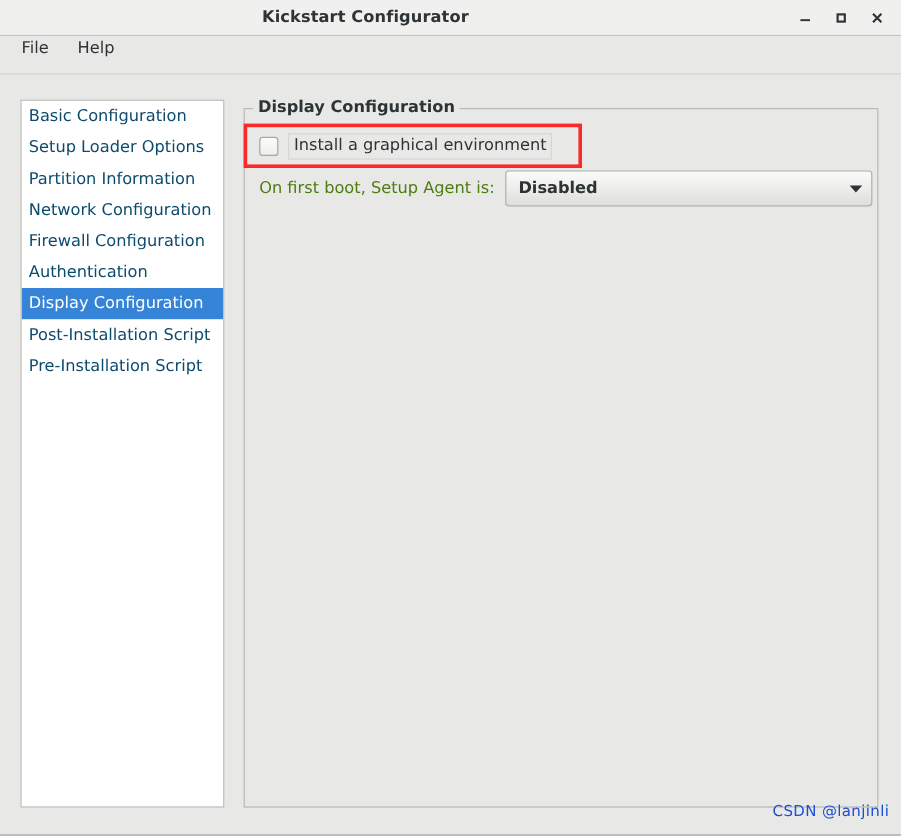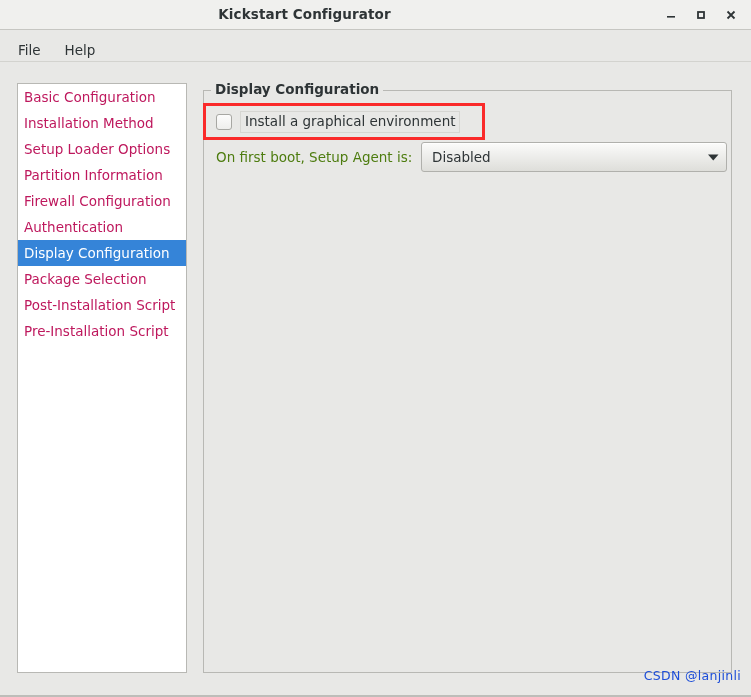--- a/index.html
+++ b/index.html
@@ -60,21 +60,21 @@
   
   .menubar {
     position: absolute;
     left: 0; top: 30px;
     width: 751px;
     height: 32px;
     background: #e8e8e6;
     border-bottom: 1px solid #d3d3cf;
     box-sizing: border-box;
     display: flex;
-    align-items: flex-end;
+    align-items: flex-start;
     padding-left: 6px;
   }
   .menuitem {
     padding: 4px 12px;
     font-size: 13.5px;
     color: #2e3436;
     cursor: default;
     line-height: 1;
   }
 
@@ -88,21 +88,21 @@
     background: #ffffff;
     border: 1px solid #b8b8b4;
     box-sizing: border-box;
     overflow: hidden;
   }
   .side-item {
     height: 26px;
     line-height: 26px;
     padding-left: 6px;
     font-size: 13.5px;
-    color: #be185d;
+    color: #0c4a6e;
     white-space: nowrap;
     cursor: default;
   }
   .side-item.selected {
     background: #3584d8;
     color: #ffffff;
   }
 
   
   .groupframe {
@@ -194,20 +194,21 @@
     display: flex;
     align-items: center;
     cursor: default;
   }
   .combo-value {
     flex: 1;
     padding-left: 10px;
     font-size: 13.5px;
     color: #2e3436;
     white-space: nowrap;
+    font-weight: bold;
   }
   .combo-arrow {
     width: 26px;
     display: flex;
     align-items: center;
     justify-content: center;
   }
   .combo-arrow svg { display: block; }
 
   
@@ -254,27 +255,26 @@
   </div>
 </div>
 
 <div class="menubar">
   <div class="menuitem">File</div>
   <div class="menuitem">Help</div>
 </div>
 
 <div class="sidebar">
   <div class="side-item">Basic Configuration</div>
-  <div class="side-item">Installation Method</div>
   <div class="side-item">Setup Loader Options</div>
   <div class="side-item">Partition Information</div>
+  <div class="side-item">Network Configuration</div>
   <div class="side-item">Firewall Configuration</div>
   <div class="side-item">Authentication</div>
   <div class="side-item selected">Display Configuration</div>
-  <div class="side-item">Package Selection</div>
   <div class="side-item">Post-Installation Script</div>
   <div class="side-item">Pre-Installation Script</div>
 </div>
 
 <div class="groupframe"></div>
 <div class="group-legend">Display Configuration</div>
 
 <div class="check-row">
   <div class="checkbox"></div>
   <div class="check-label">Install a graphical environment</div>

